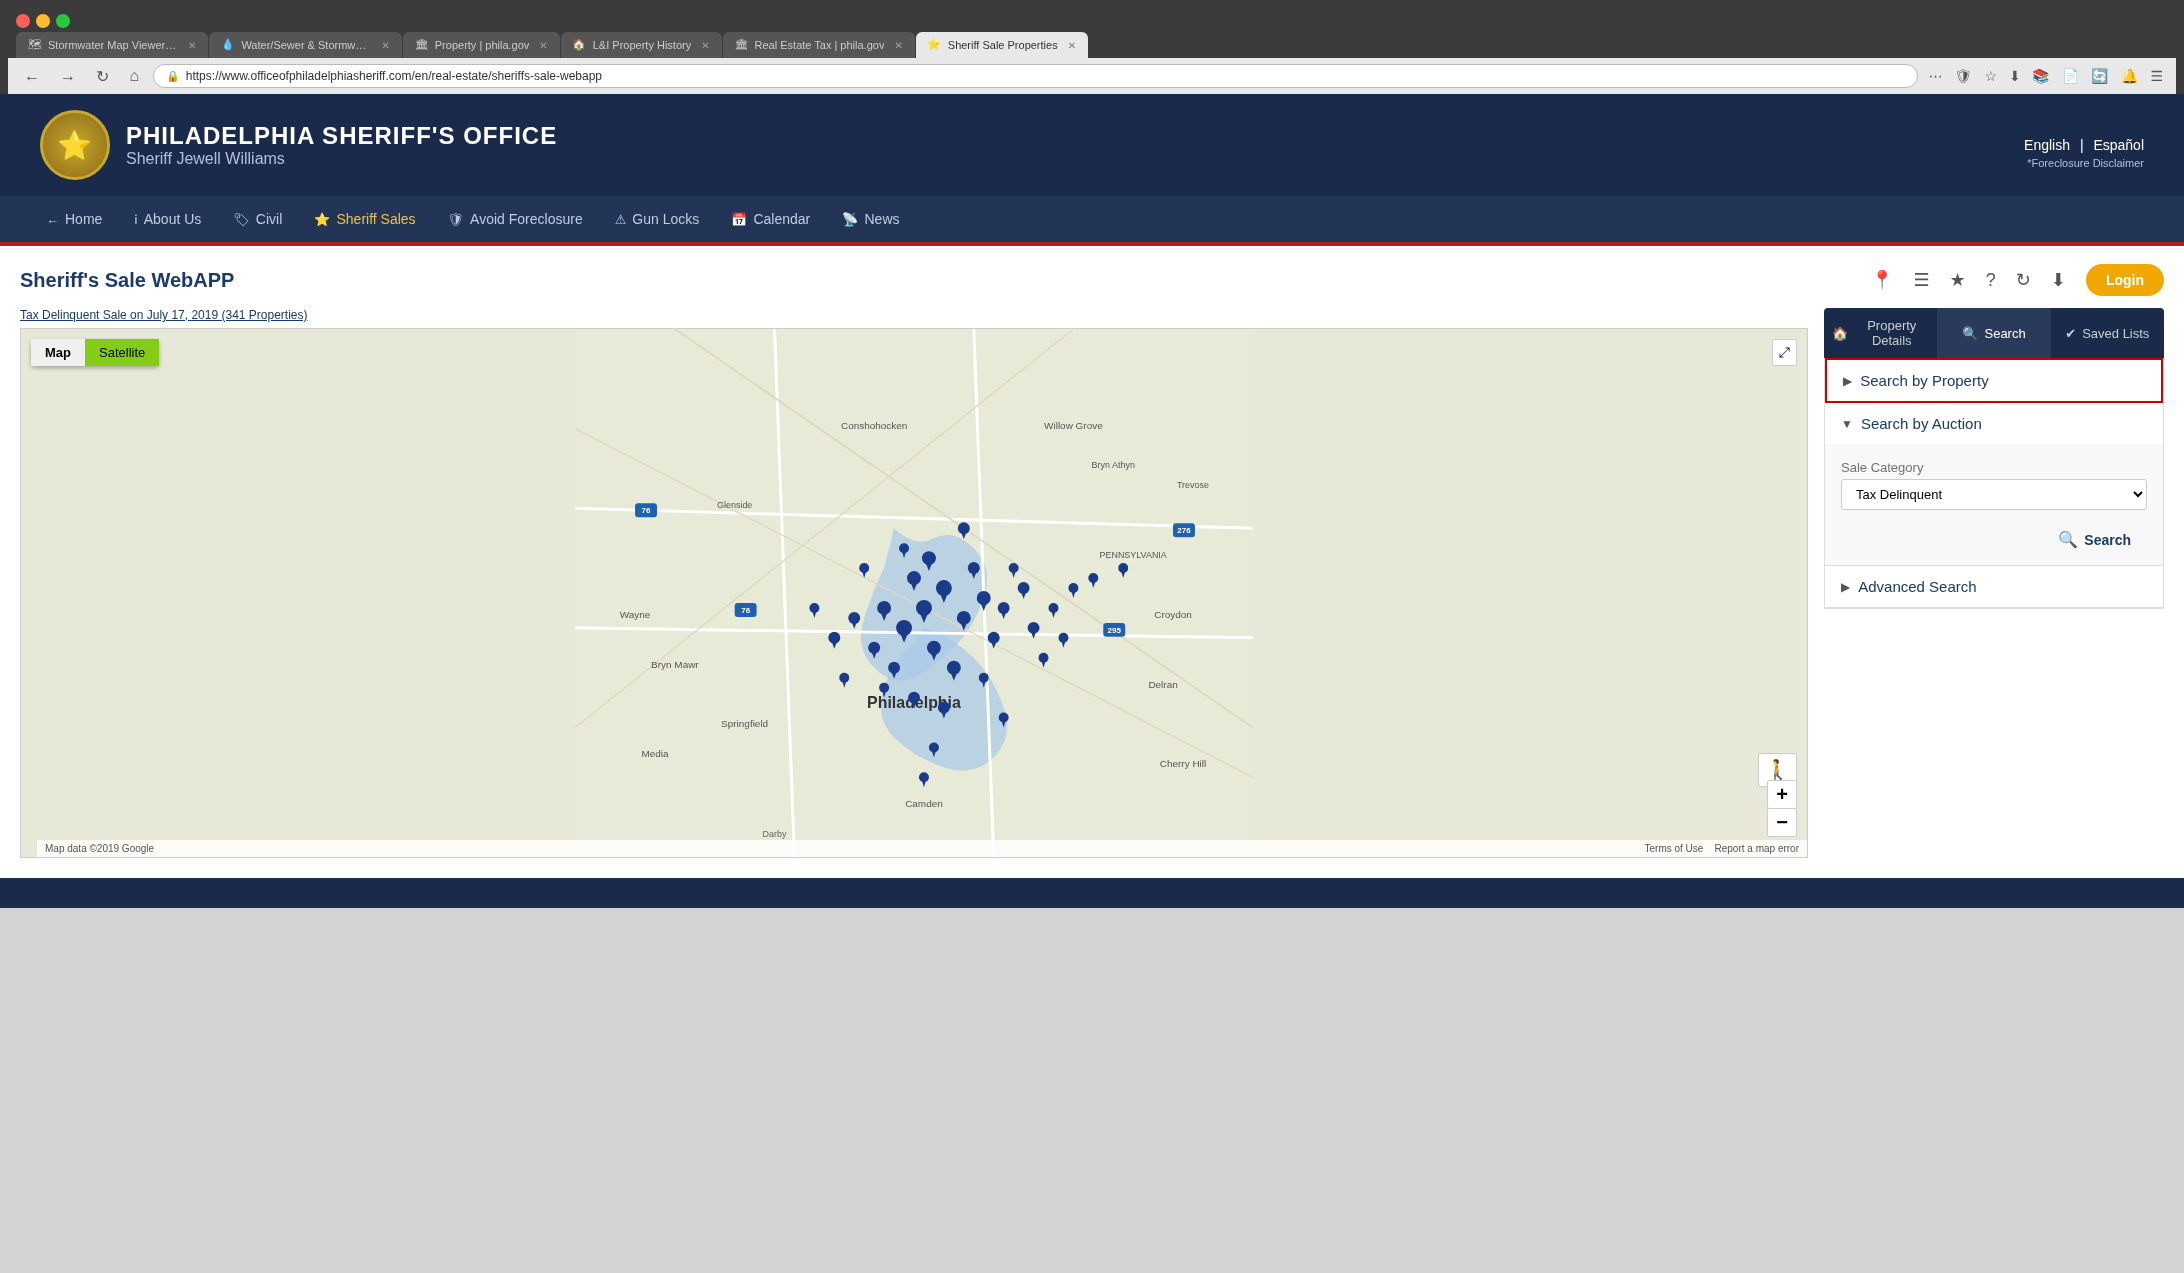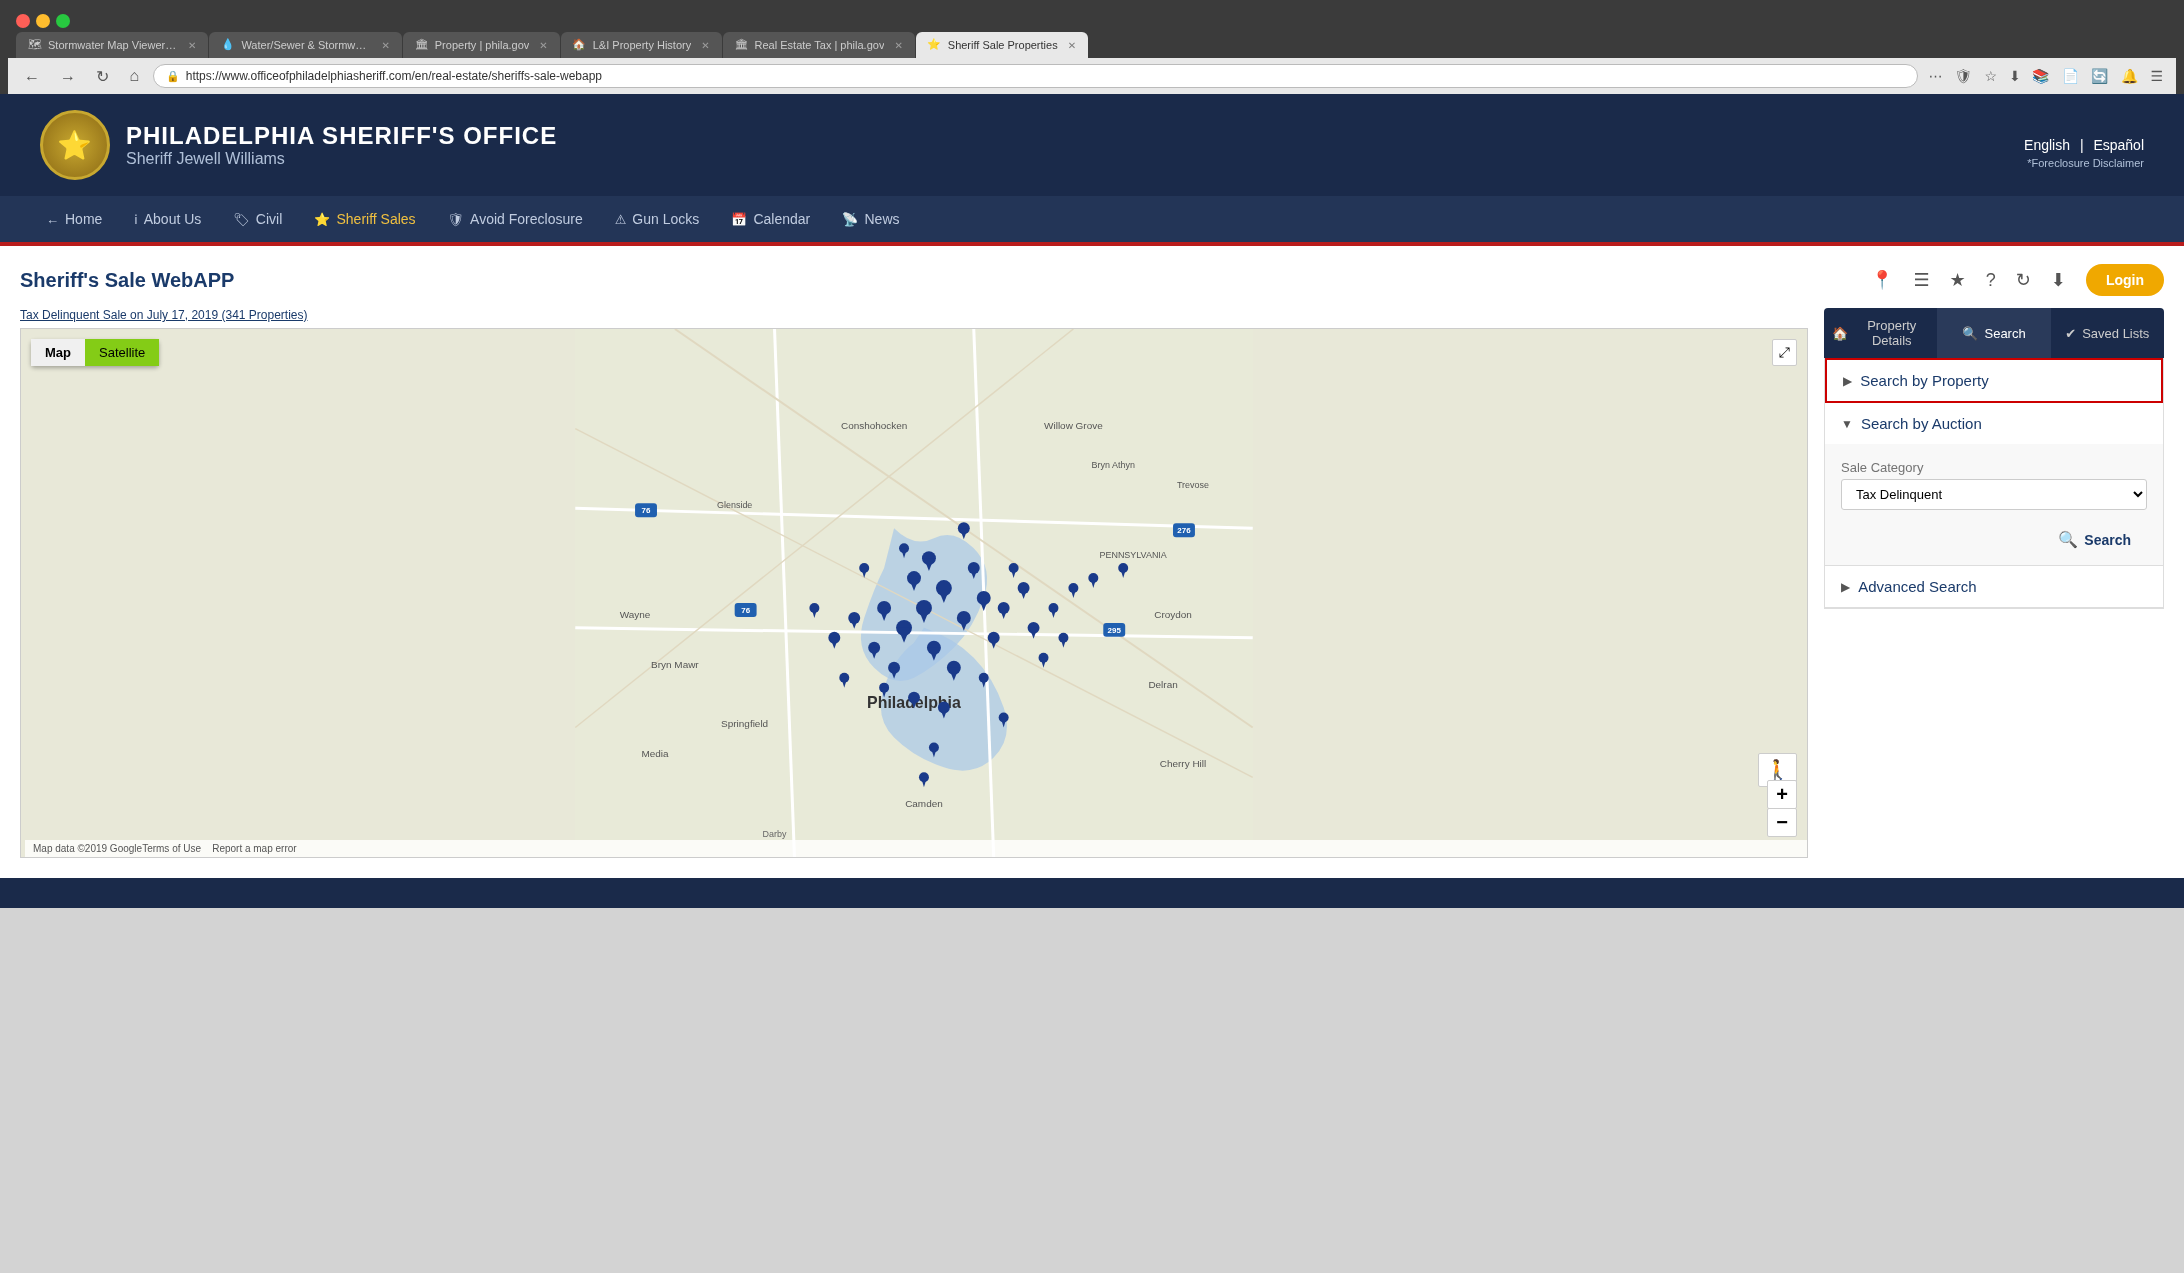--- a/index.html
+++ b/index.html
@@ -152,23 +152,23 @@
       position: absolute; bottom: 48px; right: 10px; z-index: 10;
       background: white; border: 1px solid #ccc; padding: 2px 8px; cursor: pointer;
       font-size: 20px; border-radius: 2px; font-weight: bold;
     }
     .map-zoom-out {
       position: absolute; bottom: 20px; right: 10px; z-index: 10;
       background: white; border: 1px solid #ccc; padding: 2px 8px; cursor: pointer;
       font-size: 20px; border-radius: 2px; font-weight: bold;
     }
     .map-attribution {
-      position: absolute; bottom: 0; left: 4px; right: 0;
+      position: absolute; bottom: 0; left: 16px; right: 0;
       background: rgba(255,255,255,0.8); padding: 3px 8px;
-      font-size: 10px; color: #555; display: flex; 
+      font-size: 10px; color: #555; display: flex; justify-content: space-between;
     }
     .map-attribution a { color: #555; text-decoration: none; }
 
     
     .right-panel {
       width: 340px; flex-shrink: 0;
     }
     .panel-tabs {
       display: flex; background: #1a2a4a; border-radius: 4px 4px 0 0; overflow: hidden;
     }

